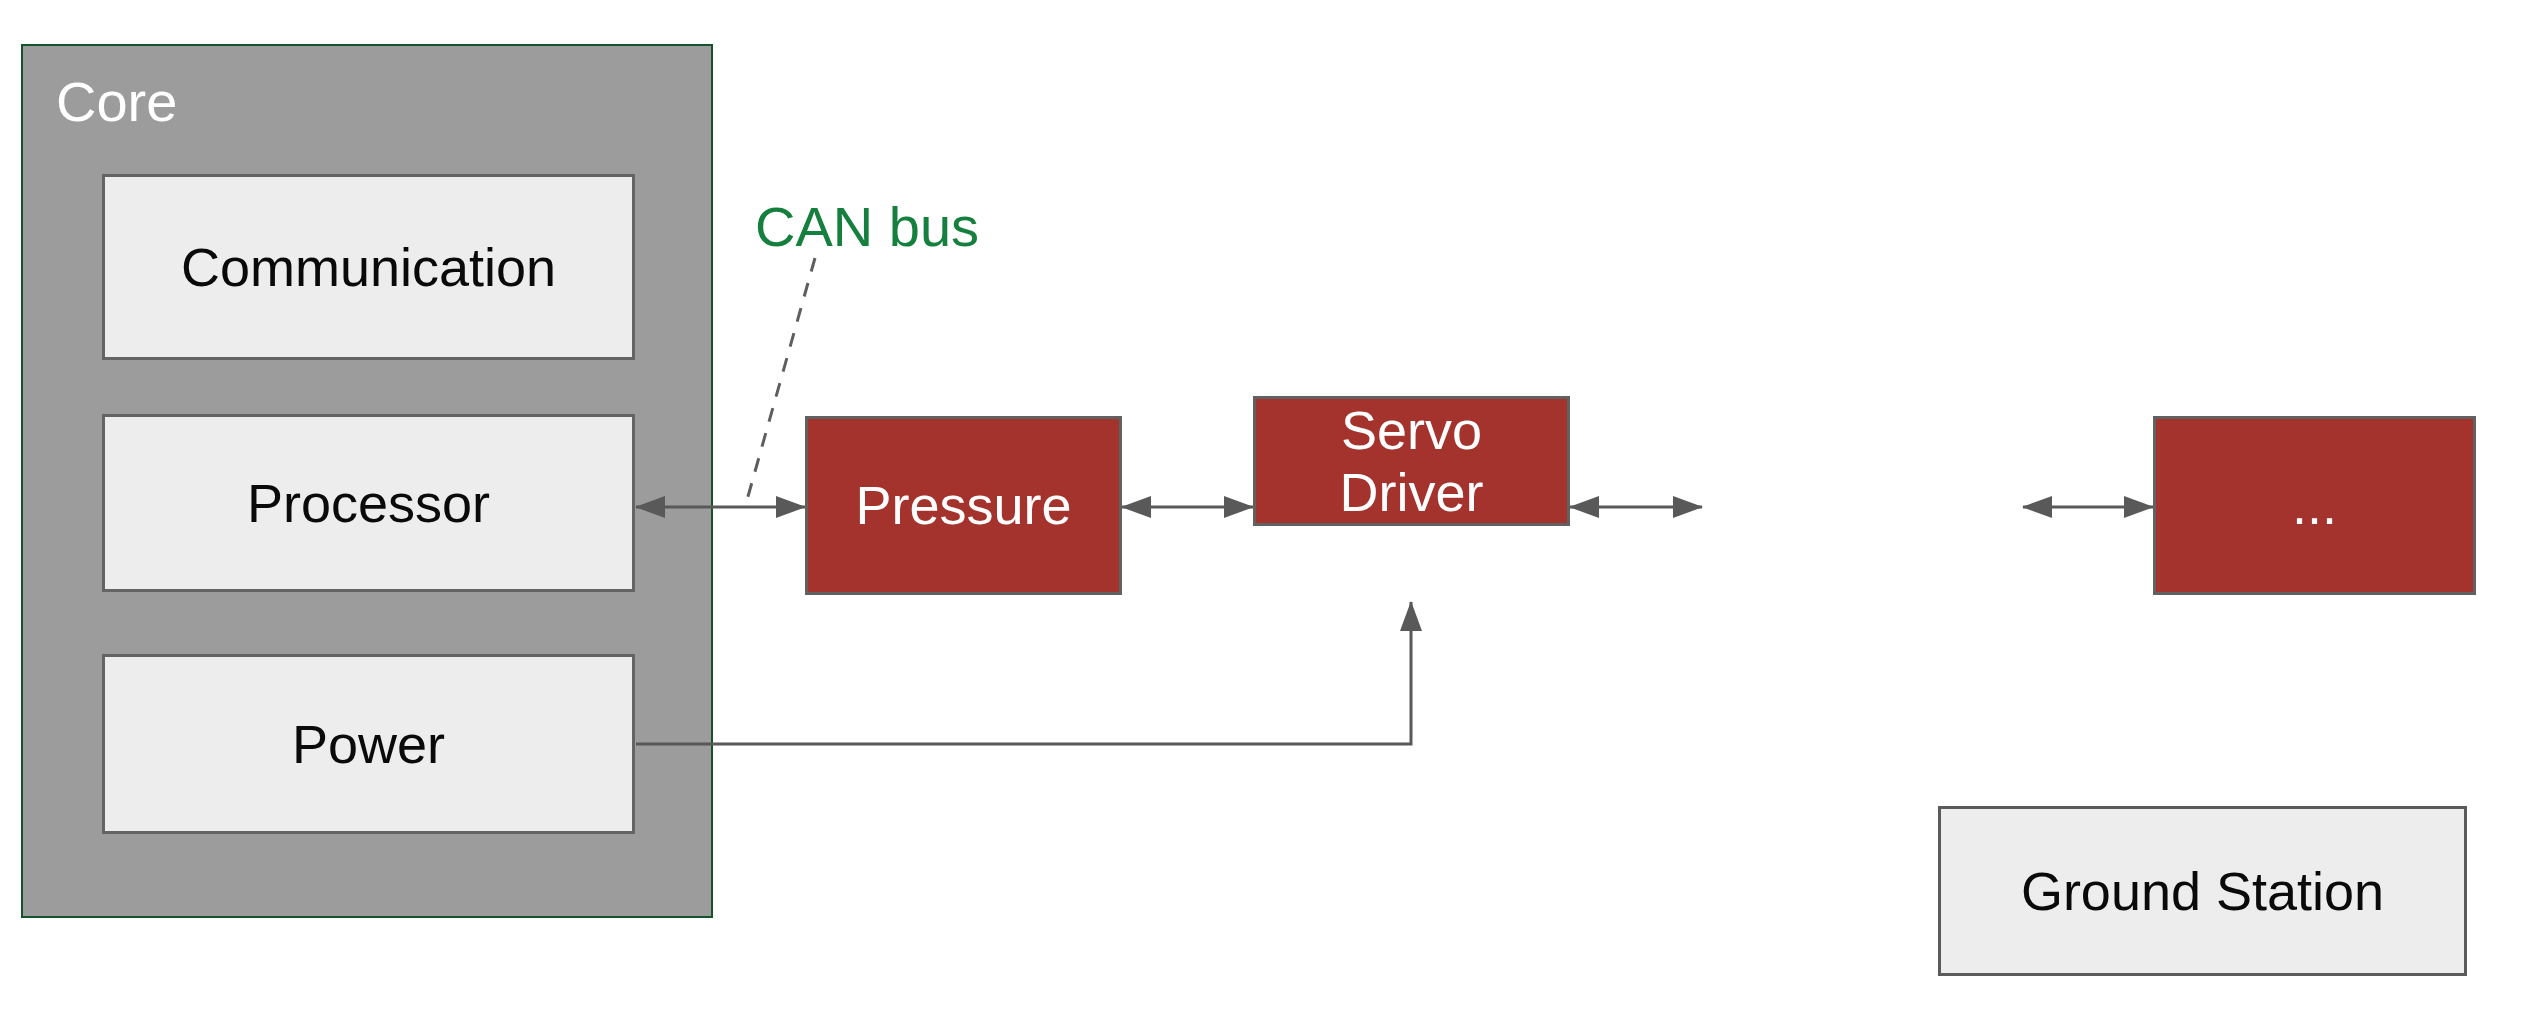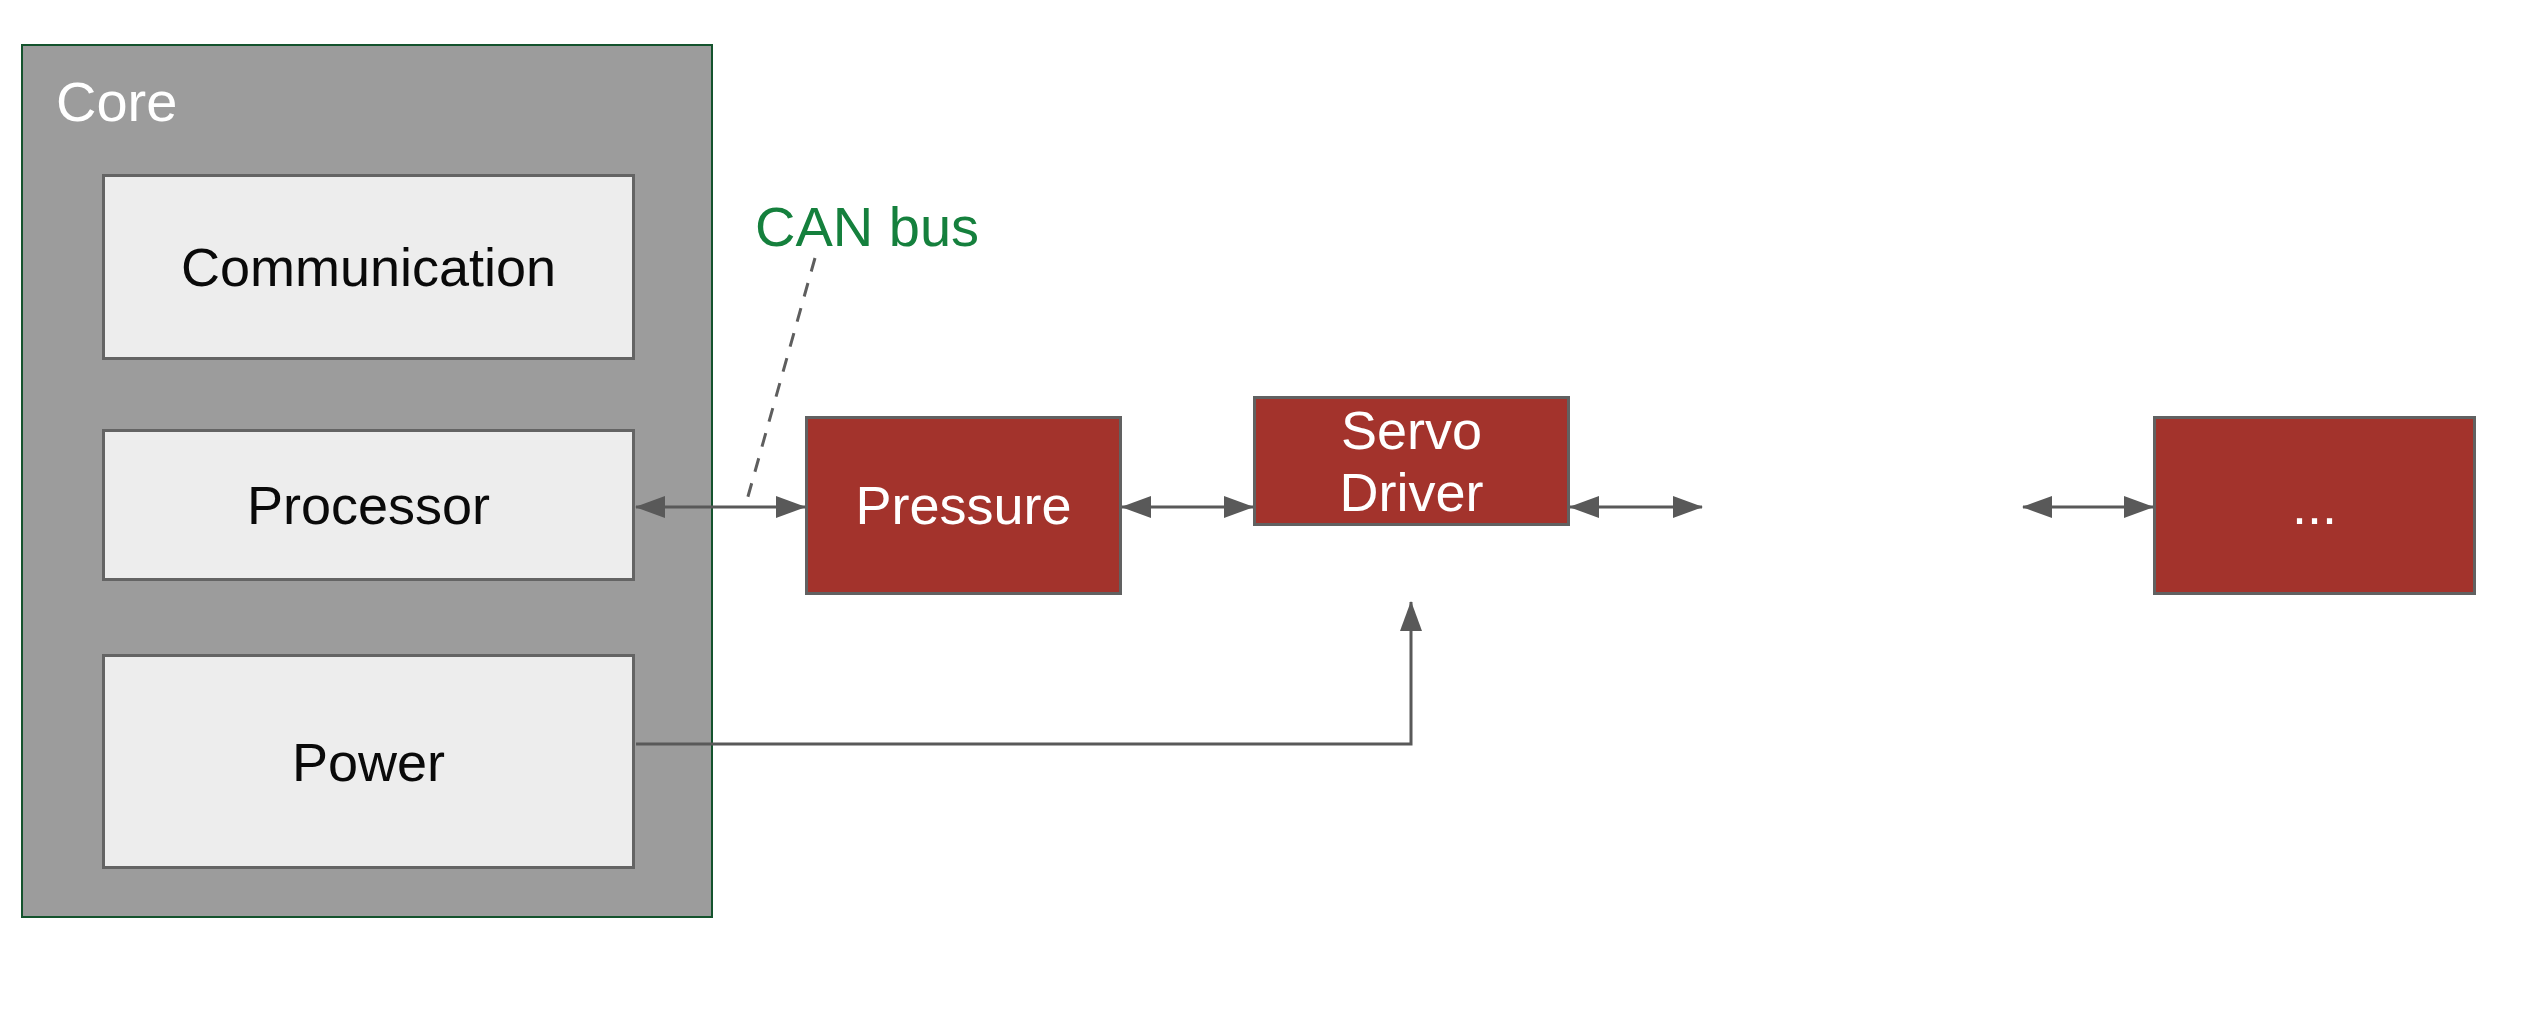--- a/index.html
+++ b/index.html
@@ -52,22 +52,22 @@
     border: 3px solid #646464;
     box-sizing: border-box;
     display: flex;
     align-items: center;
     justify-content: center;
     color: #0a0a0a;
     font-size: 54px;
     text-align: center;
   }
   .subnode.communication { top: 128px; height: 186px; }
-  .subnode.processor     { top: 383px; height: 152px; }
-  .subnode.power         { top: 608px; height: 215px; }
+  .subnode.processor     { top: 368px; height: 178px; }
+  .subnode.power         { top: 608px; height: 180px; }
   .rednode {
     background: #A3332C;
     border: 3px solid #616161;
     color: #ffffff;
     font-size: 54px;
     line-height: 1.15;
     white-space: pre-line;
   }
   .rednode.pressure  { left: 805px;  top: 416px; width: 317px; height: 179px; }
   .rednode.servo     { left: 1253px; top: 396px; width: 317px; height: 130px; }
@@ -140,14 +140,17 @@
   <div class="node rednode servo">
     <span>Servo
 Driver</span>
   </div>
 
 
   <div class="node rednode more">
     <span>...</span>
   </div>
 
+  <div class="node ground">
+    <span>Ground Station</span>
+  </div>
 
 </div>
 
 </body></html>

